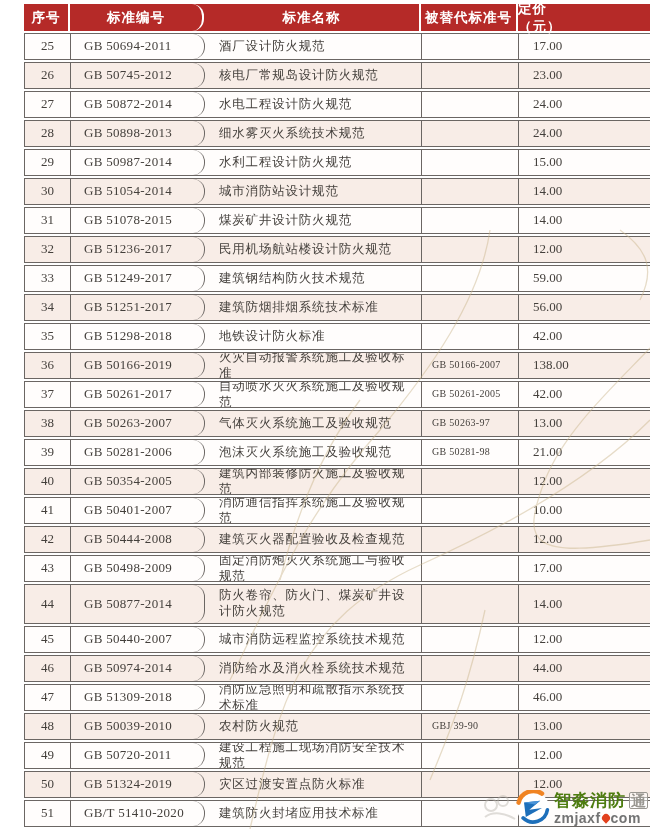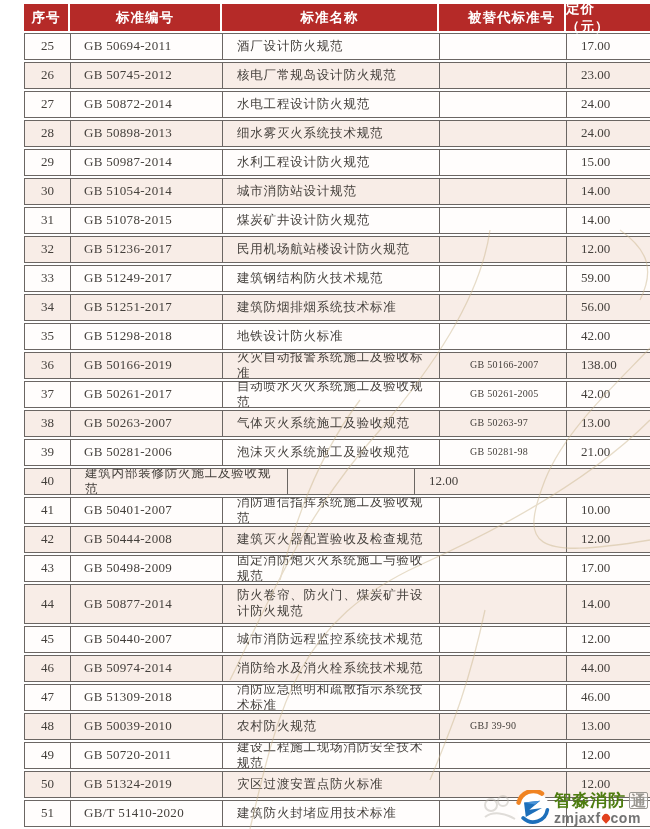--- a/index.html
+++ b/index.html
@@ -16,21 +16,21 @@
   }
   .table-wrap{position:absolute;left:24px;top:4px;width:639px;}
   
   .thead{display:flex;height:27px;background:var(--header-bg);}
   .thead .hcell{
     box-sizing:border-box;display:flex;align-items:center;justify-content:center;
     color:#fff;font-weight:bold;font-size:13.5px;letter-spacing:1px;
     border-right:2px solid #fff;height:100%;
   }
   .thead .hcell:last-child{border-right:none;}
-  .w1{width:46px;} .w2{width:152px;} .w3{width:217px;} .w4{width:107px;margin-left:20px;} .w5{width:68px;}
+  .w1{width:46px;} .w2{width:134px;border-radius:12px;} .w3{width:217px;} .w4{width:97px;} .w5{width:68px;}
   
   .tbody{margin-top:2px;}
   .row{
     box-sizing:border-box;display:flex;height:27px;margin-bottom:2px;
     background:var(--row-bg);
     border:1px solid var(--border);
   }
   .row.alt{background:var(--alt-bg);}
   .row.tall{height:40px;}
   .cell{
@@ -194,20 +194,21 @@
   <div class="row">
     <div class="cell c-no w1">39</div>
     <div class="cell c-code w2">GB 50281-2006</div>
     <div class="cell c-name w3">泡沫灭火系统施工及验收规范</div>
     <div class="cell c-replaced w4">GB 50281-98</div>
     <div class="cell c-price w5">21.00</div>
   </div>
 
   <div class="row alt">
     <div class="cell c-no w1">40</div>
+    <div class="cell c-code w2">GB 50354-2005</div>
     <div class="cell c-name w3">建筑内部装修防火施工及验收规范</div>
     <div class="cell c-replaced w4"></div>
     <div class="cell c-price w5">12.00</div>
   </div>
 
   <div class="row">
     <div class="cell c-no w1">41</div>
     <div class="cell c-code w2">GB 50401-2007</div>
     <div class="cell c-name w3">消防通信指挥系统施工及验收规范</div>
     <div class="cell c-replaced w4"></div>

